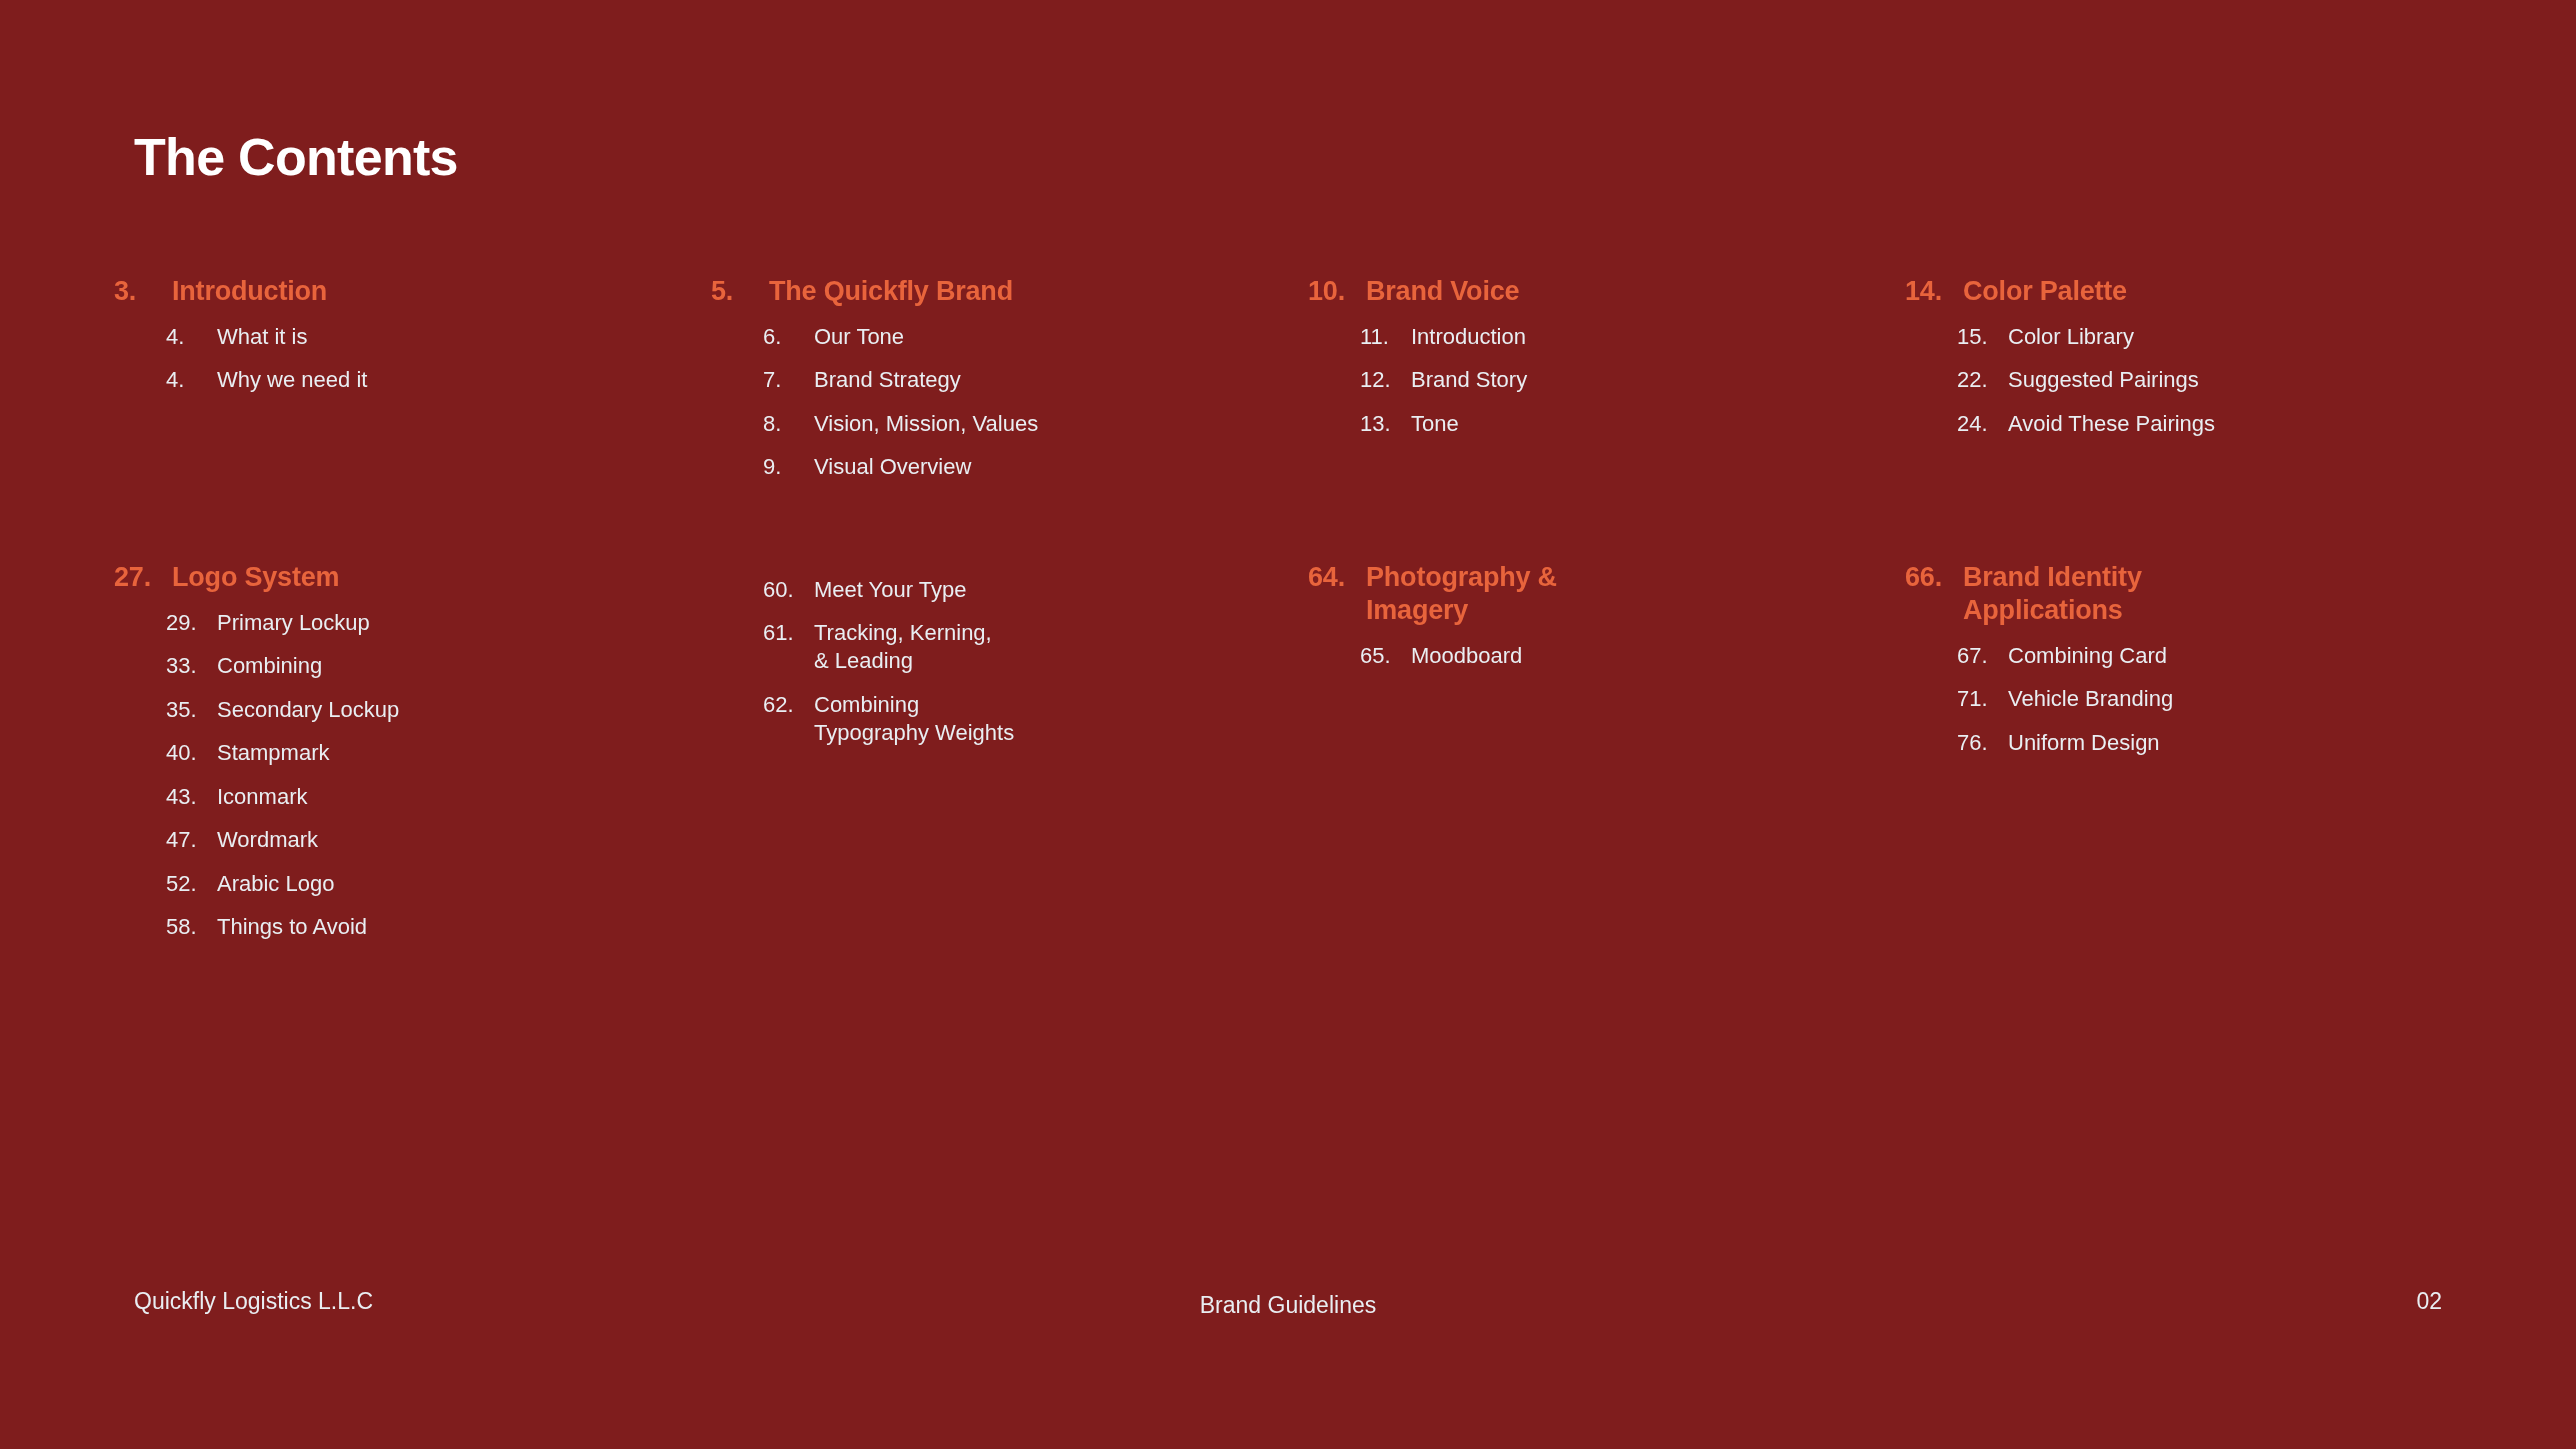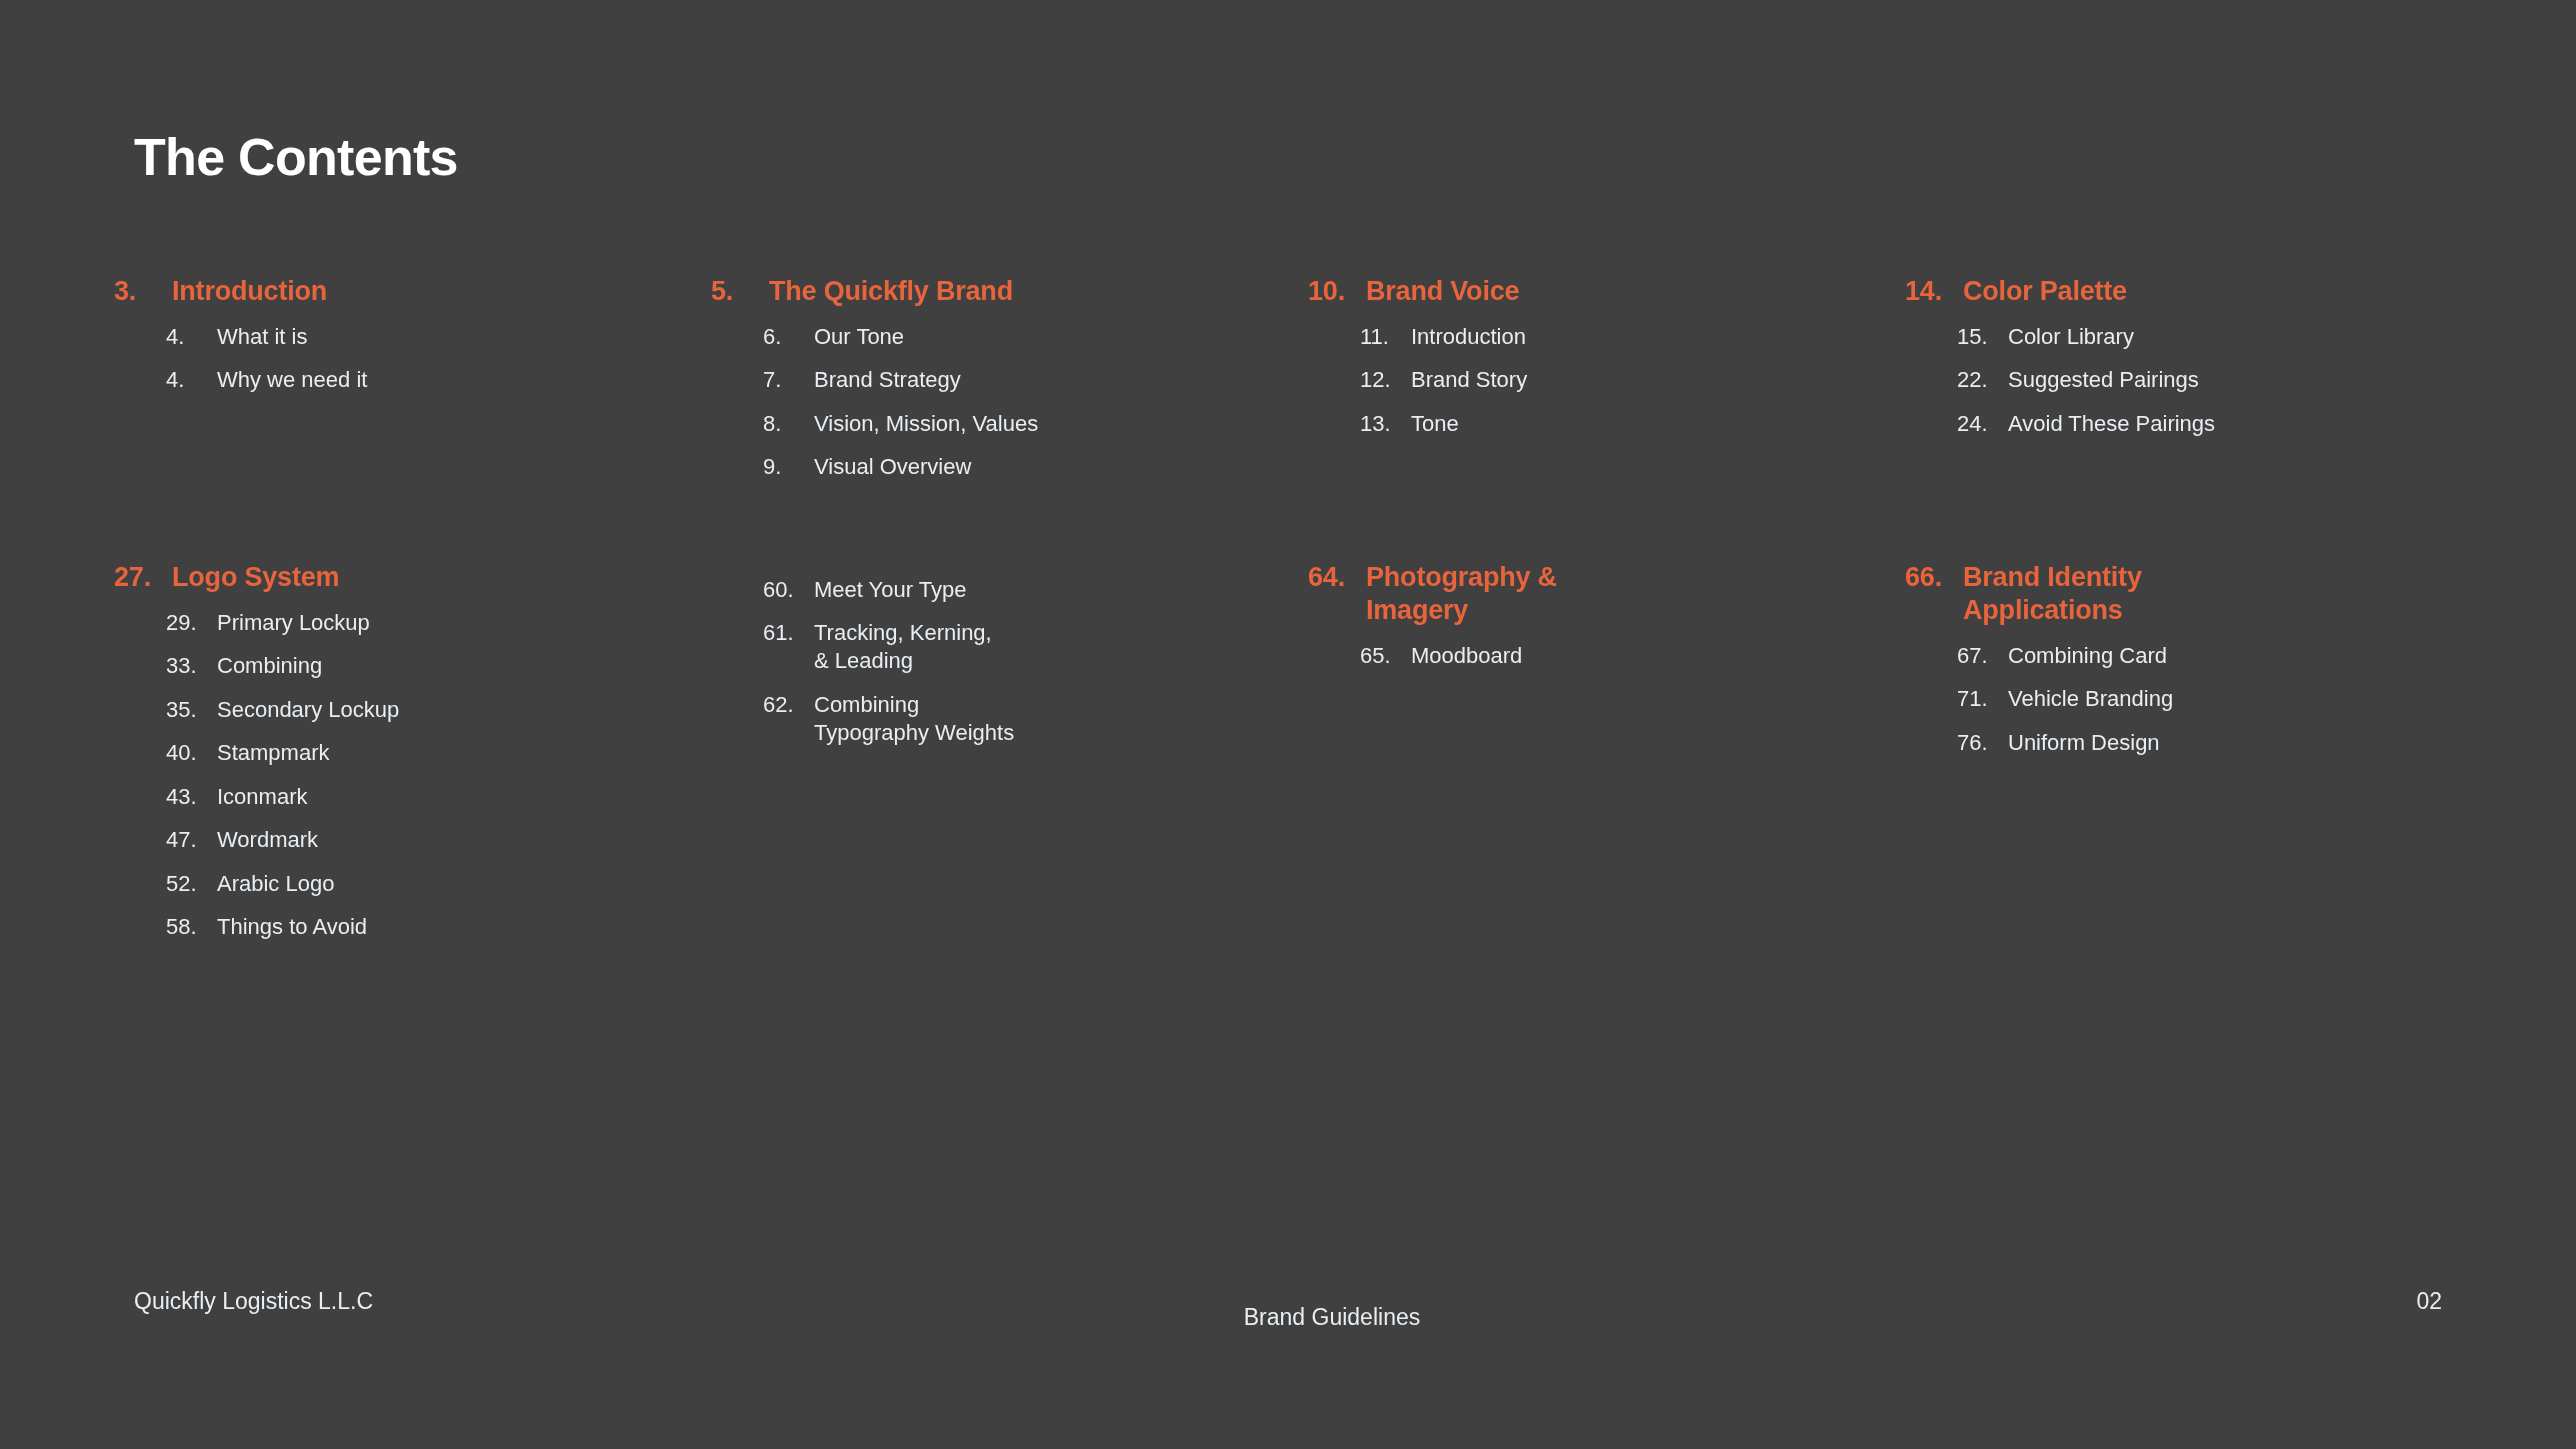--- a/index.html
+++ b/index.html
@@ -10,21 +10,21 @@
     width: 2576px;
     height: 1449px;
     background: #0a1722;
     font-family: "Liberation Sans", sans-serif;
     overflow: hidden;
   }
   .page {
     position: relative;
     width: 2576px;
     height: 1449px;
-    background: #404040;
+    background: #7f1d1d;
     box-sizing: border-box;
   }
   .page-title {
     position: absolute;
     left: 134px;
     top: 127px;
     font-size: 52px;
     font-weight: bold;
     color: #ffffff;
     letter-spacing: -0.7px;
@@ -89,23 +89,22 @@
     font-size: 23px;
   }
   .footer-left {
     position: absolute;
     left: 0;
     top: 0;
   }
   .footer-center {
     position: absolute;
     left: 50%;
-    top: 16px;
+    top: 4px;
     transform: translateX(-50%);
-    margin-left: 44px;
   }
   .footer-right {
     position: absolute;
     right: 0;
     top: 0;
   }
 </style>
 </head>
 <body>
 

